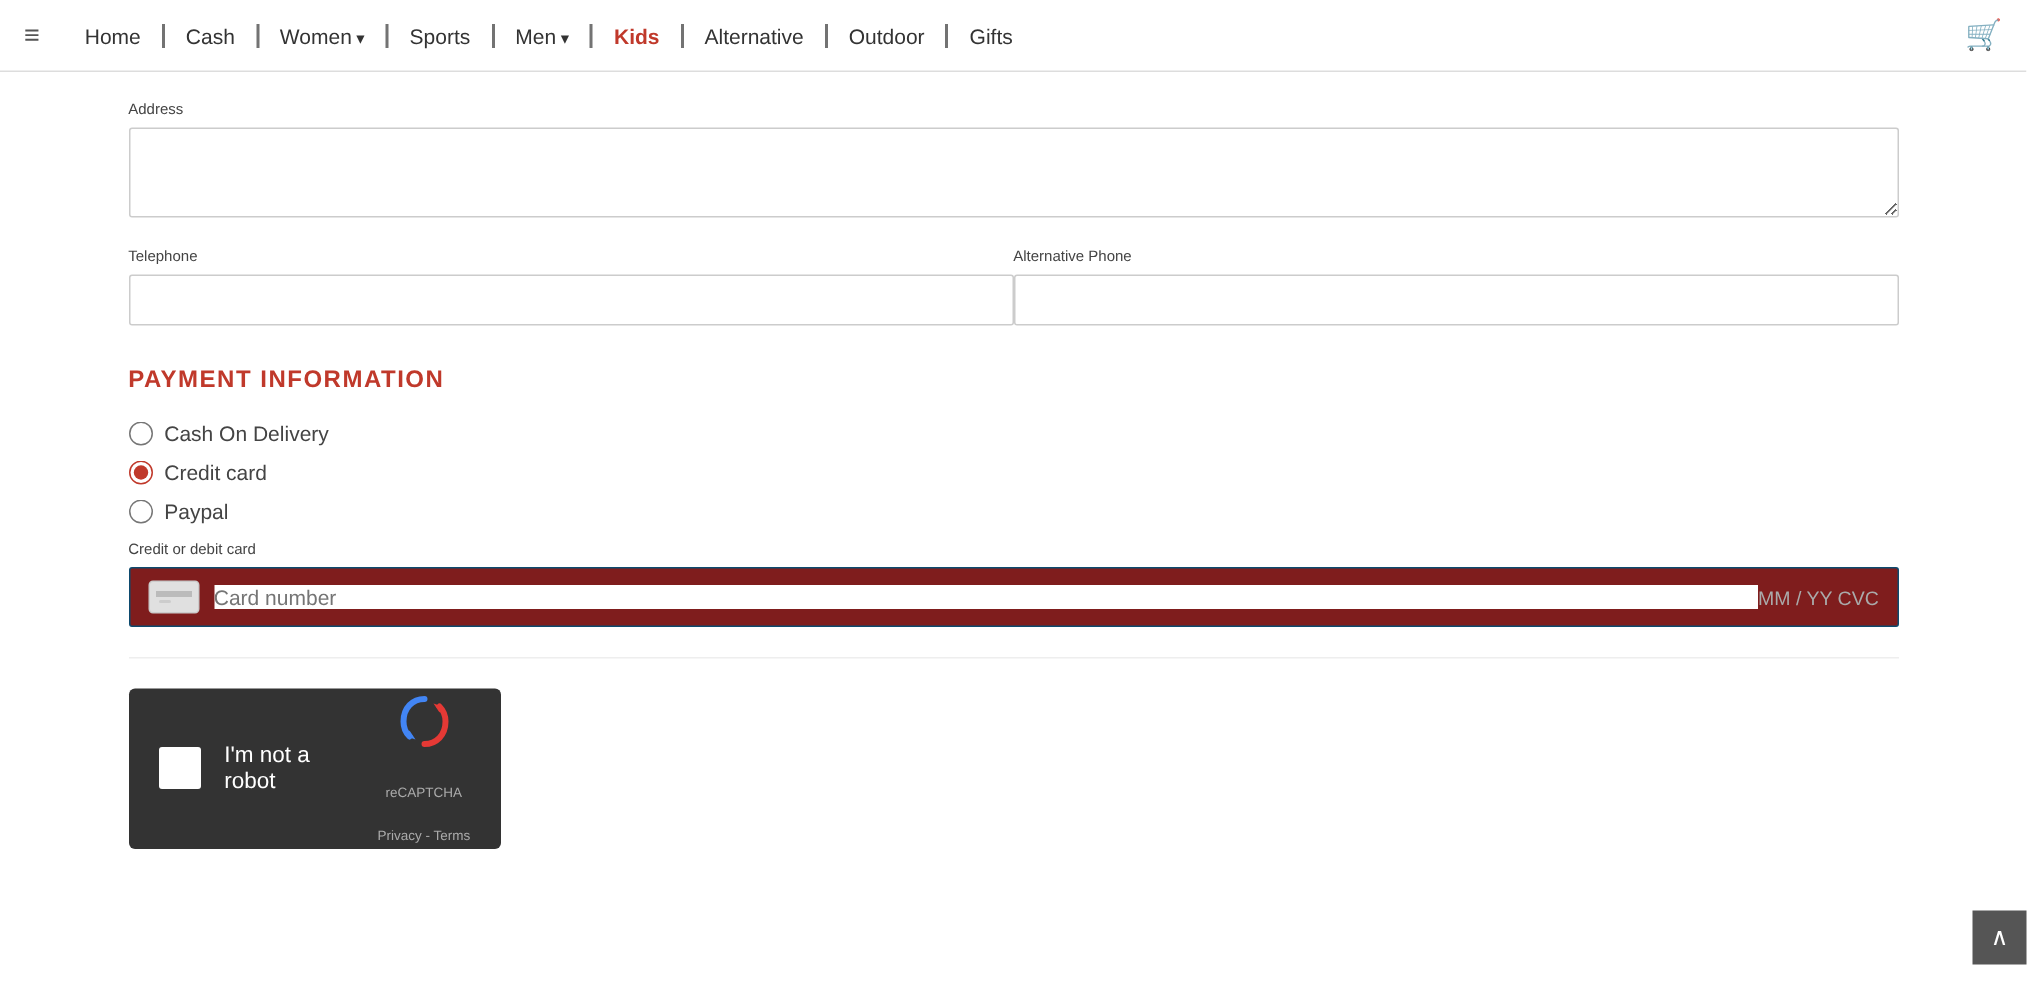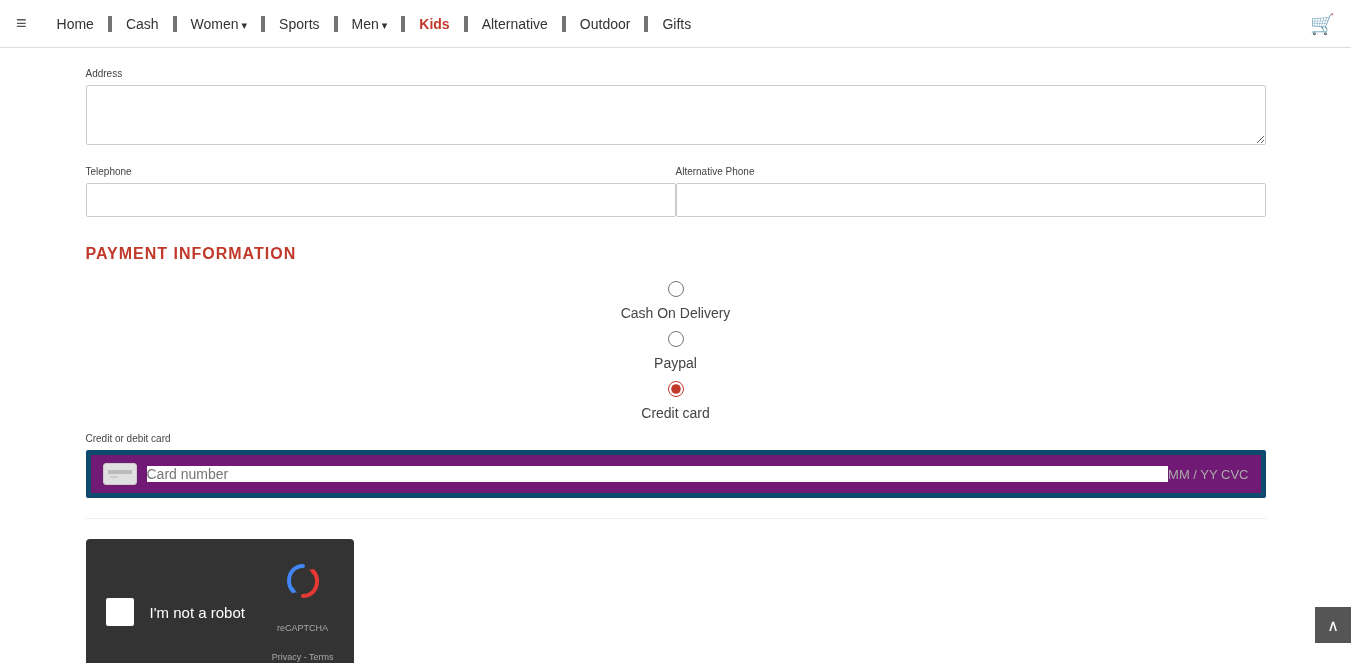--- a/index.html
+++ b/index.html
@@ -21,21 +21,21 @@
       color: #555;
     }
     .nav-items {
       display: flex;
       align-items: center;
       flex: 1;
       list-style: none;
     }
     .nav-items li {
       padding: 0 14px;
-      border-right: 4px solid #737373;
+      border-right: 2px solid #737373;
       cursor: pointer;
       color: #333;
       font-size: 14px;
       white-space: nowrap;
     }
     .nav-items li:last-child { border-right: none; }
     .nav-items li.active { color: #c0392b; font-weight: bold; }
     .nav-items li .arrow { font-size: 11px; margin-left: 3px; }
     .nav-cart {
       font-size: 20px;
@@ -95,42 +95,41 @@
       margin-bottom: 12px;
       display: flex;
       flex-direction: column;
       gap: 10px;
     }
     .radio-item {
       display: flex;
       align-items: center;
       gap: 8px;
       cursor: pointer;
-      flex-direction: column;
     }
     .radio-item input[type="radio"] {
       width: 16px;
       height: 16px;
       cursor: pointer;
       accent-color: #c0392b;
     }
     .radio-item label {
       font-size: 14px;
       color: #444;
       cursor: pointer;
     }
 
     
     .card-input-wrapper {
       display: flex;
       align-items: center;
-      border: 5px solid #0c4a6e;
+      border: 1px solid #0c4a6e;
       border-radius: 2px;
       padding: 8px 12px;
-      background: #701a75;
+      background: #7f1d1d;
     }
     .card-icon {
       width: 34px;
       height: 22px;
       background: #e0e0e0;
       border-radius: 3px;
       margin-right: 10px;
       display: flex;
       align-items: center;
       justify-content: center;
@@ -158,22 +157,22 @@
       border-top: 1px solid #eee;
       margin: 20px 0;
     }
 
     
     .recaptcha-box {
       display: flex;
       align-items: center;
       background: #333;
       border-radius: 4px;
-      padding: 24px 20px;
-      width: 268px;
+      padding: 4px 20px;
+      width: 248px;
       gap: 16px;
     }
     .recaptcha-checkbox {
       width: 28px;
       height: 28px;
       background: #fff;
       border-radius: 2px;
       flex-shrink: 0;
     }
     .recaptcha-text {
@@ -258,26 +257,26 @@
 
   <div>
     <div class="payment-section-title">PAYMENT INFORMATION</div>
 
     <div class="radio-group">
       <div class="radio-item">
         <input type="radio" name="payment" id="cash" style="">
         <label for="cash">Cash On Delivery</label>
       </div>
       <div class="radio-item">
+        <input type="radio" name="payment" id="credit" checked="" style="">
+        <label for="credit">Credit card</label>
+      </div>
+      <div class="radio-item">
         <input type="radio" name="payment" id="paypal" style="">
         <label for="paypal">Paypal</label>
-      </div>
-      <div class="radio-item">
-        <input type="radio" name="payment" id="credit" checked="" style="">
-        <label for="credit">Credit card</label>
       </div>
     </div>
 
 
     <div class="form-group">
       <label class="form-label">Credit or debit card</label>
       <div class="card-input-wrapper">
         <div class="card-icon">
           <svg width="24" height="16" viewBox="0 0 24 16">
             <rect width="24" height="16" rx="2" fill="#e0e0e0"></rect>

